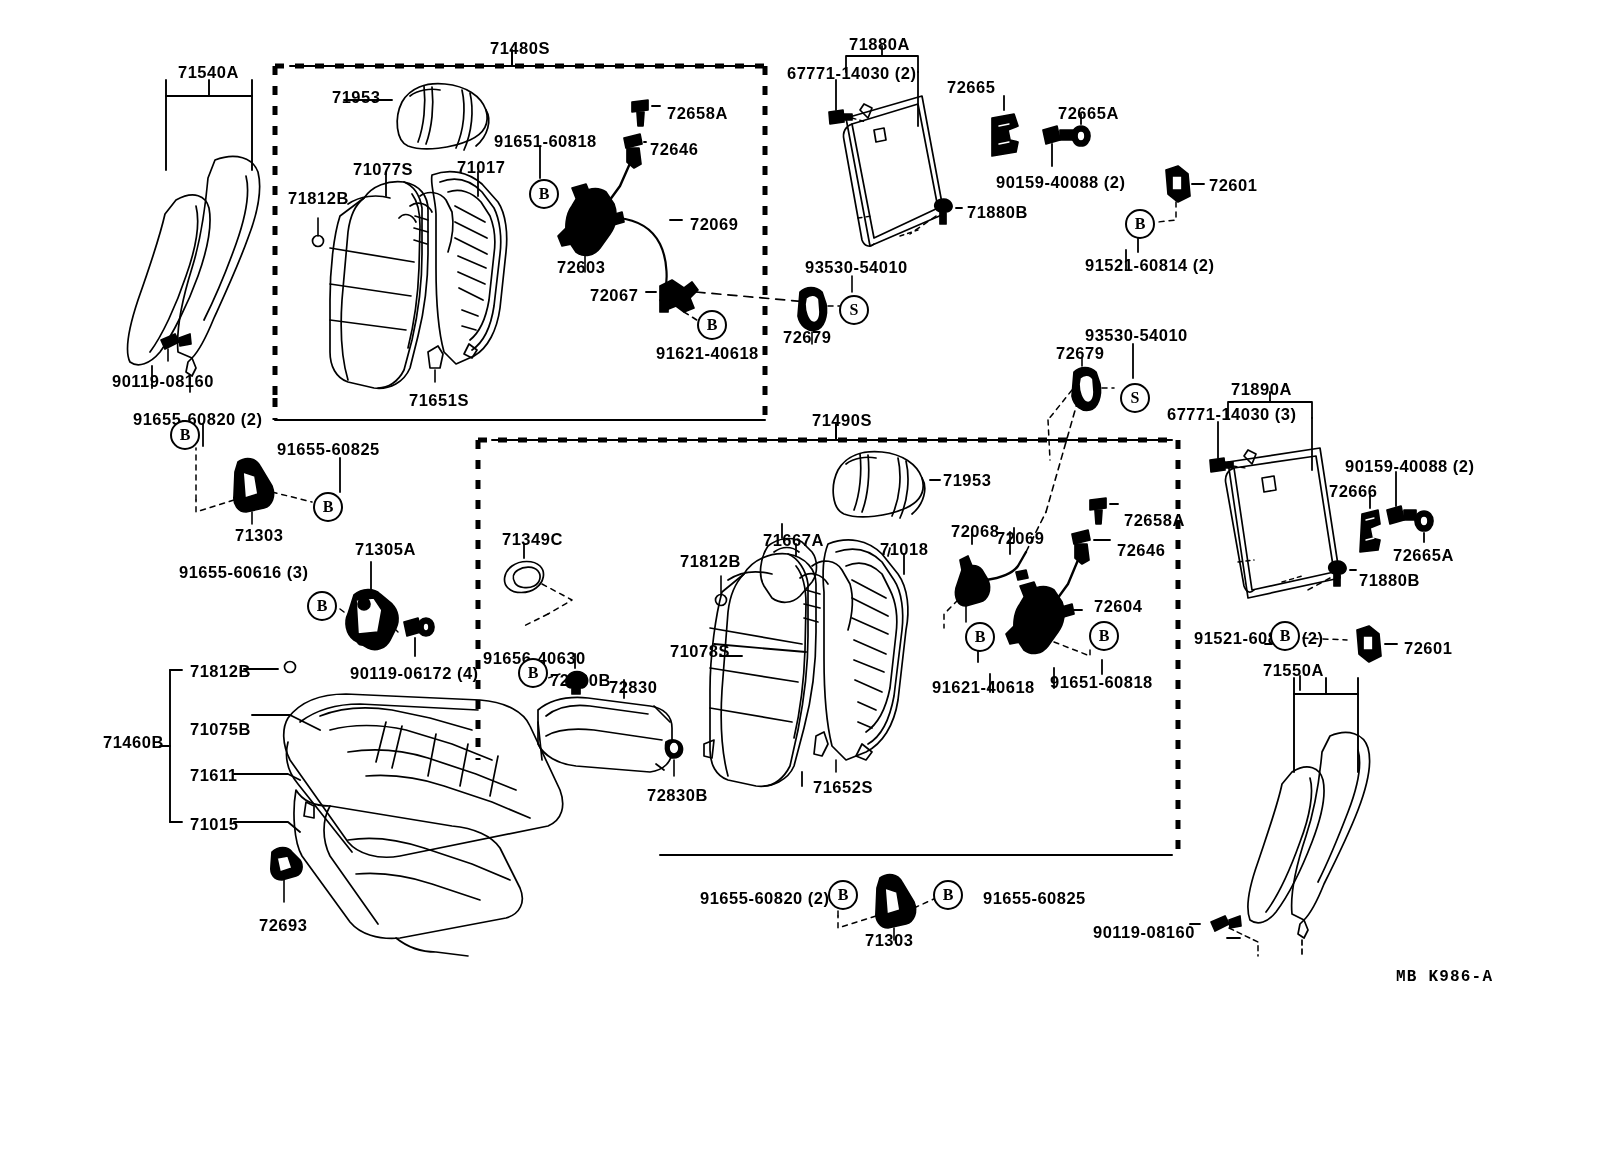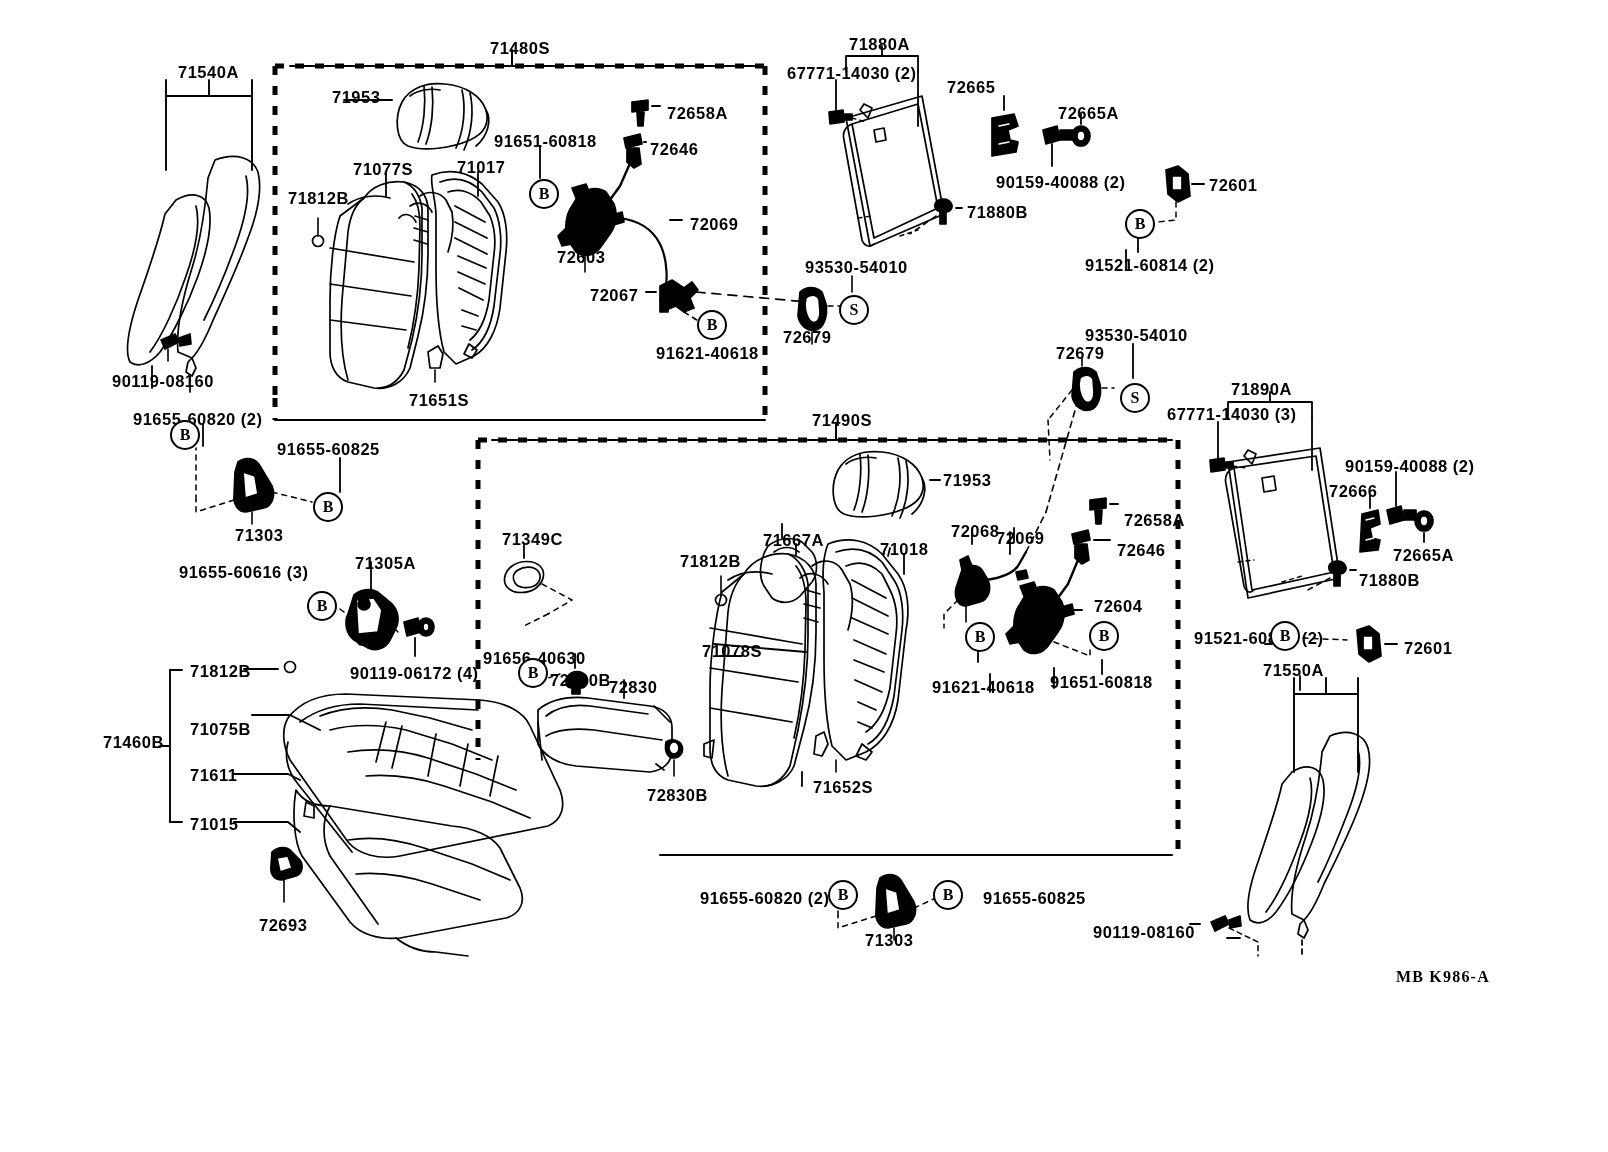--- a/index.html
+++ b/index.html
@@ -16,21 +16,21 @@
     font-family:"Liberation Sans", sans-serif;
     font-weight:bold;
     font-size:16.5px;
     letter-spacing:.5px;
     color:#000;
     white-space:nowrap;
     line-height:1;
   }
   .code{
     position:absolute;
-    font-family:Liberation Serif, serif;
+    font-family:Liberation Mono, monospace;
     font-weight:bold;
     font-size:16px;
     letter-spacing:1.2px;
     color:#000;
     white-space:nowrap;
   }
   .bcap{
     position:absolute;
     font-family:"Liberation Serif", serif;
     font-weight:bold;
@@ -484,54 +484,54 @@
   <div id="labels">
       <div class="lbl" style="left: 332px; top: 89px;">71953</div>
       <div class="lbl" style="left: 353px; top: 161px;">71077S</div>
       <div class="lbl" style="left: 457px; top: 159px;">71017</div>
       <div class="lbl" style="left: 288px; top: 190px;">71812B</div>
       <div class="lbl" style="left: 409px; top: 392px;">71651S</div>
       <div class="lbl" style="left: 494px; top: 133px;">91651-60818</div>
       <div class="lbl" style="left: 667px; top: 105px;">72658A</div>
       <div class="lbl" style="left: 650px; top: 141px;">72646</div>
       <div class="lbl" style="left: 690px; top: 216px;">72069</div>
-      <div class="lbl" style="left: 557px; top: 249px;">72603</div>
+      <div class="lbl" style="left: 557px; top: 259px;">72603</div>
       <div class="lbl" style="left: 590px; top: 287px;">72067</div>
       <div class="lbl" style="left: 656px; top: 345px;">91621-40618</div>
       <div class="lbl" style="left: 783px; top: 329px;">72679</div>
       <div class="lbl" style="left: 805px; top: 259px;">93530-54010</div>
       <div class="lbl" style="left: 787px; top: 65px;">67771-14030 (2)</div>
       <div class="lbl" style="left: 947px; top: 79px;">72665</div>
       <div class="lbl" style="left: 1058px; top: 105px;">72665A</div>
       <div class="lbl" style="left: 996px; top: 174px;">90159-40088 (2)</div>
       <div class="lbl" style="left: 967px; top: 204px;">71880B</div>
       <div class="lbl" style="left: 1209px; top: 177px;">72601</div>
       <div class="lbl" style="left: 1085px; top: 257px;">91521-60814 (2)</div>
       <div class="lbl" style="left: 112px; top: 373px;">90119-08160</div>
       <div class="lbl" style="left: 133px; top: 411px;">91655-60820 (2)</div>
       <div class="lbl" style="left: 277px; top: 441px;">91655-60825</div>
       <div class="lbl" style="left: 235px; top: 527px;">71303</div>
-      <div class="lbl" style="left: 355px; top: 541px; margin-top: 14px;">71305A</div>
+      <div class="lbl" style="left: 355px; top: 541px;">71305A</div>
       <div class="lbl" style="left: 179px; top: 564px;">91655-60616 (3)</div>
       <div class="lbl" style="left: 350px; top: 665px;">90119-06172 (4)</div>
       <div class="lbl" style="left: 190px; top: 663px;">71812B</div>
       <div class="lbl" style="left: 190px; top: 709px; margin-top: 12px;">71075B</div>
       <div class="lbl" style="left: 190px; top: 767px;">71611</div>
       <div class="lbl" style="left: 190px; top: 816px;">71015</div>
       <div class="lbl" style="left: 259px; top: 917px;">72693</div>
       <div class="lbl" style="left: 502px; top: 531px;">71349C</div>
       <div class="lbl" style="left: 483px; top: 650px;">91656-40630</div>
       <div class="lbl" style="left: 550px; top: 672px;">72830B</div>
       <div class="lbl" style="left: 609px; top: 679px;">72830</div>
       <div class="lbl" style="left: 647px; top: 787px;">72830B</div>
       <div class="lbl" style="left: 943px; top: 472px;">71953</div>
       <div class="lbl" style="left: 763px; top: 532px;">71667A</div>
       <div class="lbl" style="left: 680px; top: 553px;">71812B</div>
       <div class="lbl" style="left: 880px; top: 541px;">71018</div>
-      <div class="lbl" style="left: 670px; top: 643px; margin-left: 32px;">71078S</div>
+      <div class="lbl" style="left: 670px; top: 643px;">71078S</div>
       <div class="lbl" style="left: 813px; top: 779px;">71652S</div>
       <div class="lbl" style="left: 951px; top: 523px;">72068</div>
       <div class="lbl" style="left: 996px; top: 530px;">72069</div>
       <div class="lbl" style="left: 1124px; top: 512px;">72658A</div>
       <div class="lbl" style="left: 1117px; top: 542px;">72646</div>
       <div class="lbl" style="left: 1094px; top: 598px;">72604</div>
       <div class="lbl" style="left: 932px; top: 679px;">91621-40618</div>
       <div class="lbl" style="left: 1050px; top: 674px;">91651-60818</div>
       <div class="lbl" style="left: 1056px; top: 345px;">72679</div>
       <div class="lbl" style="left: 1085px; top: 327px;">93530-54010</div>

